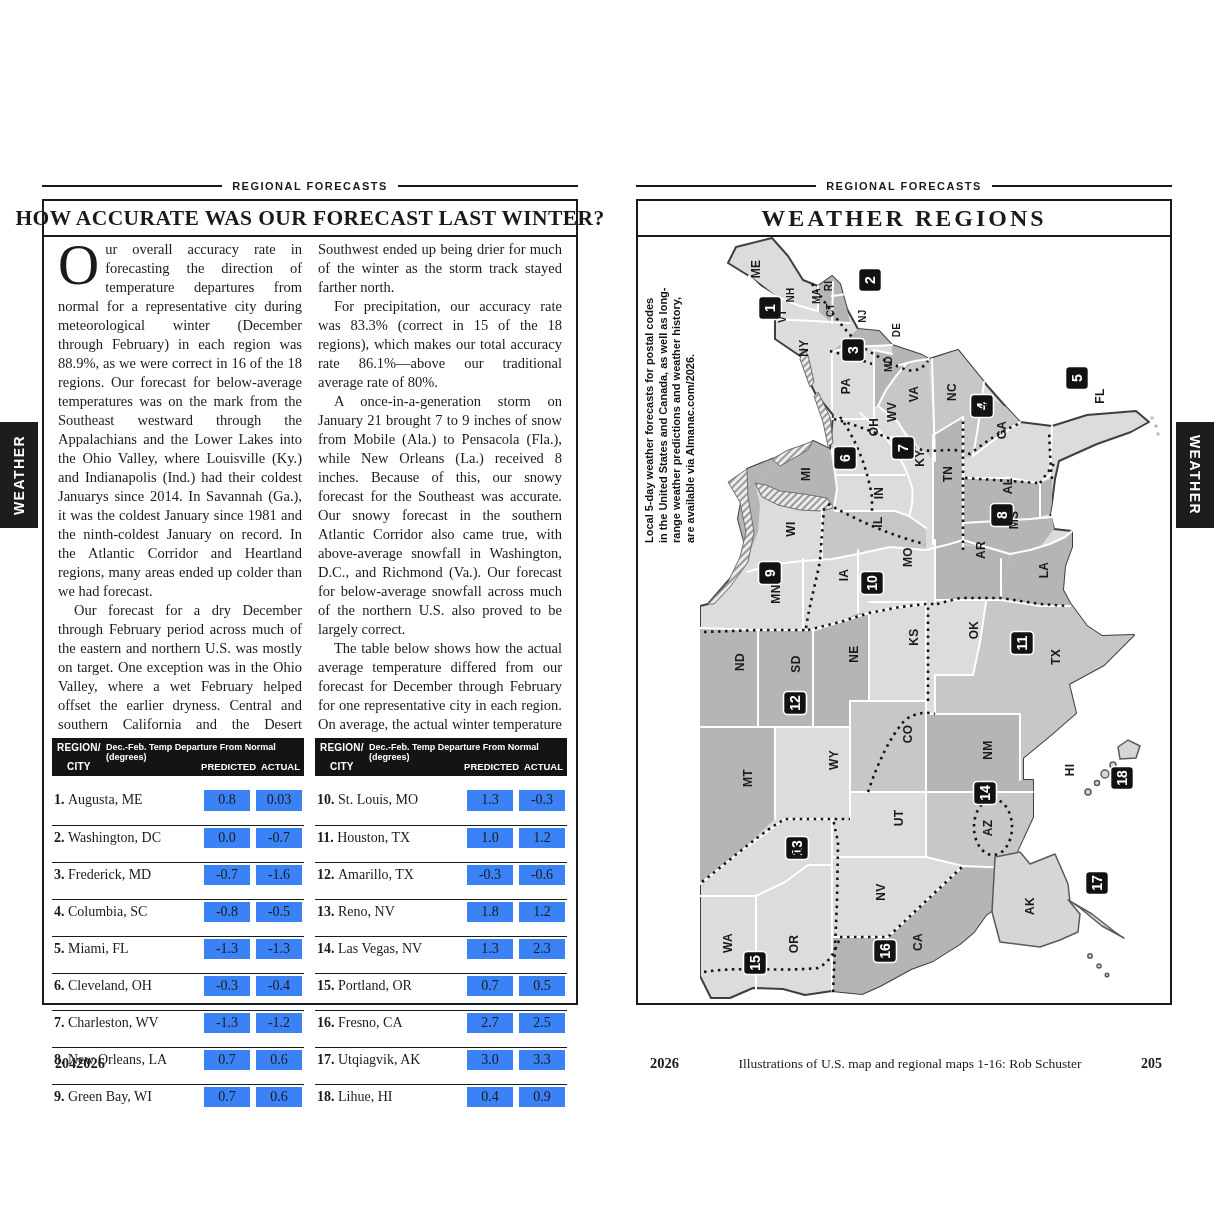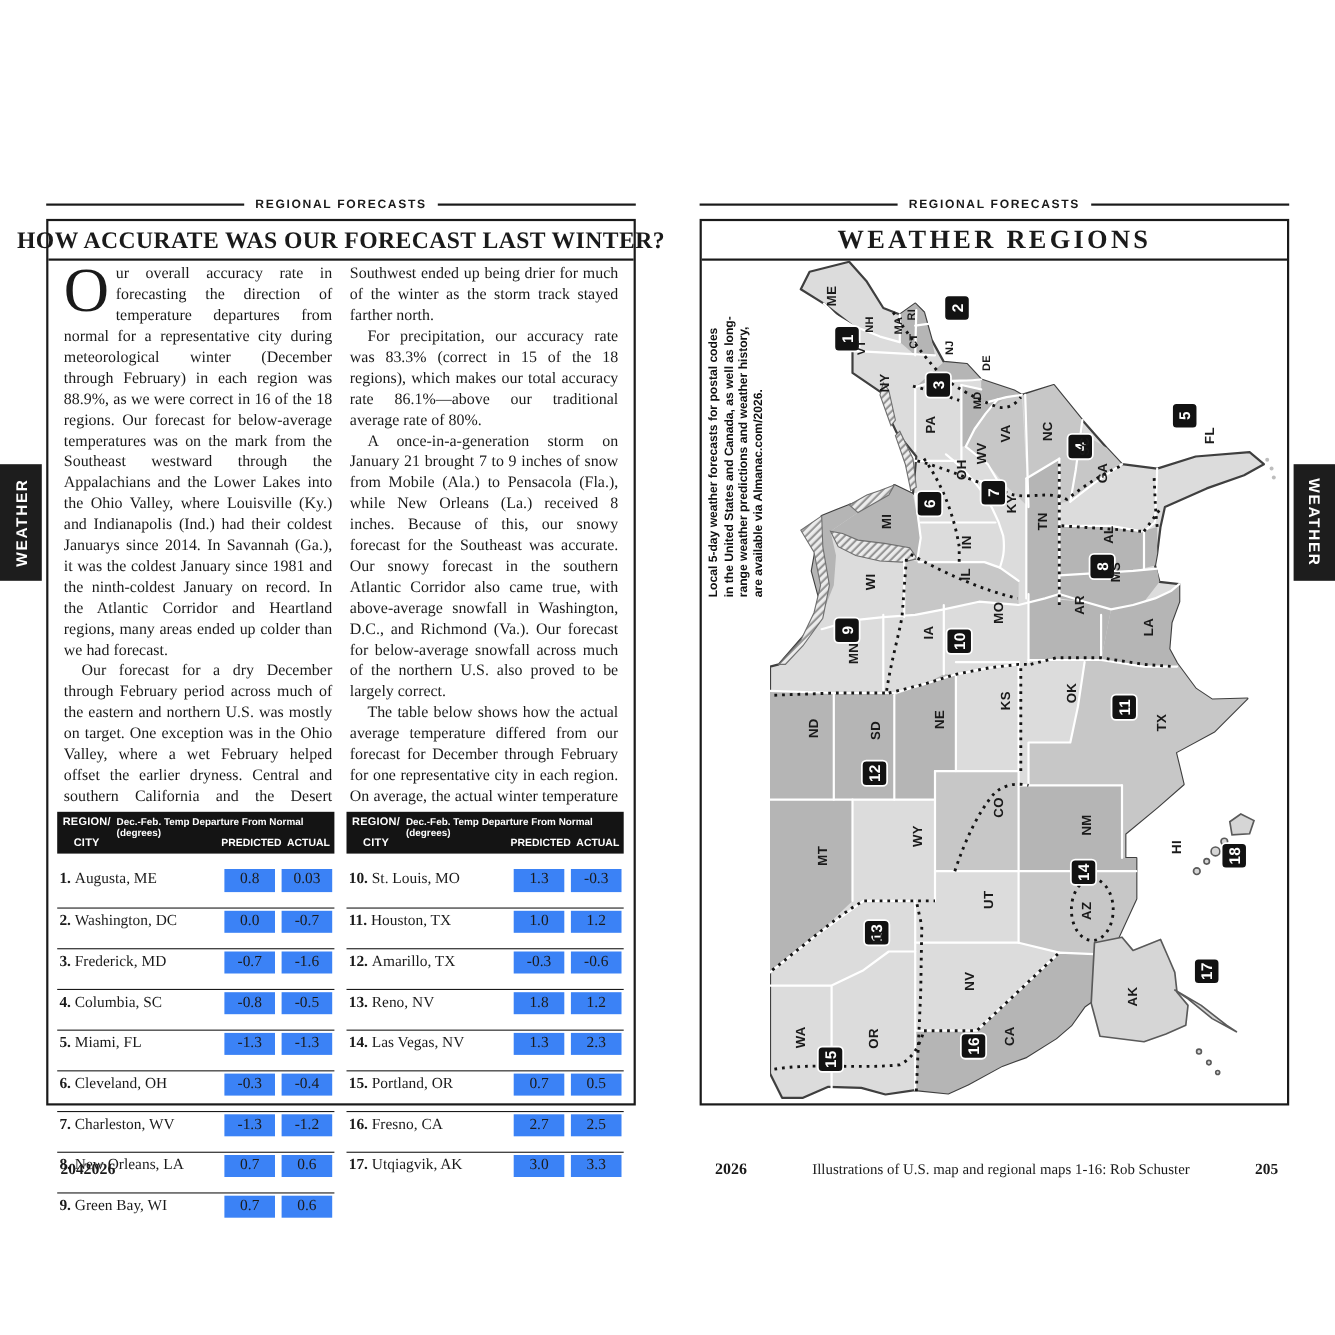--- a/index.html
+++ b/index.html
@@ -193,20 +193,25 @@
           </div>
           <div class="trow">
             <div class="tcity"><b>16. </b>Fresno, CA</div>
             <div class="tval">2.7</div>
             <div class="tval">2.5</div>
           </div>
           <div class="trow">
             <div class="tcity"><b>17. </b>Utqiagvik, AK</div>
             <div class="tval">3.0</div>
             <div class="tval">3.3</div>
+          </div>
+          <div class="trow">
+            <div class="tcity"><b>18. </b>Lihue, HI</div>
+            <div class="tval">0.4</div>
+            <div class="tval">0.9</div>
           </div>
         </div>
     </div>
   </div>
 
   <div class="footer footer-left">
     <span class="pgnum">204</span>
     <span class="fyear">2026</span>
   </div>
 

